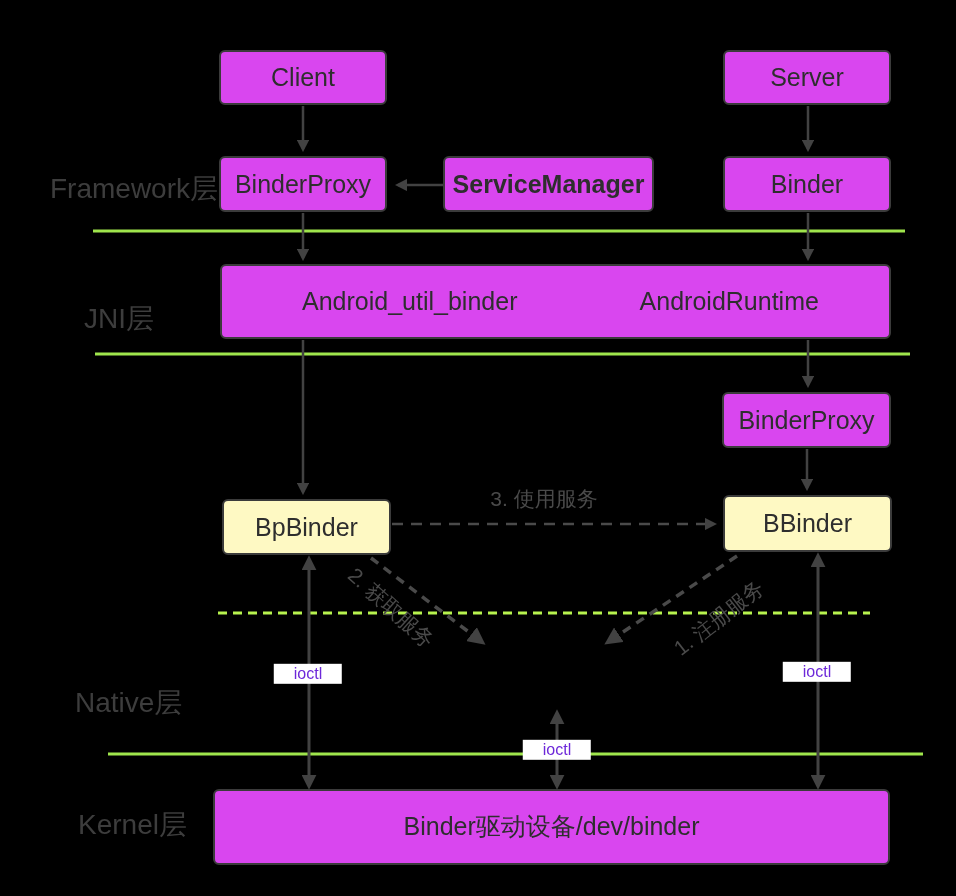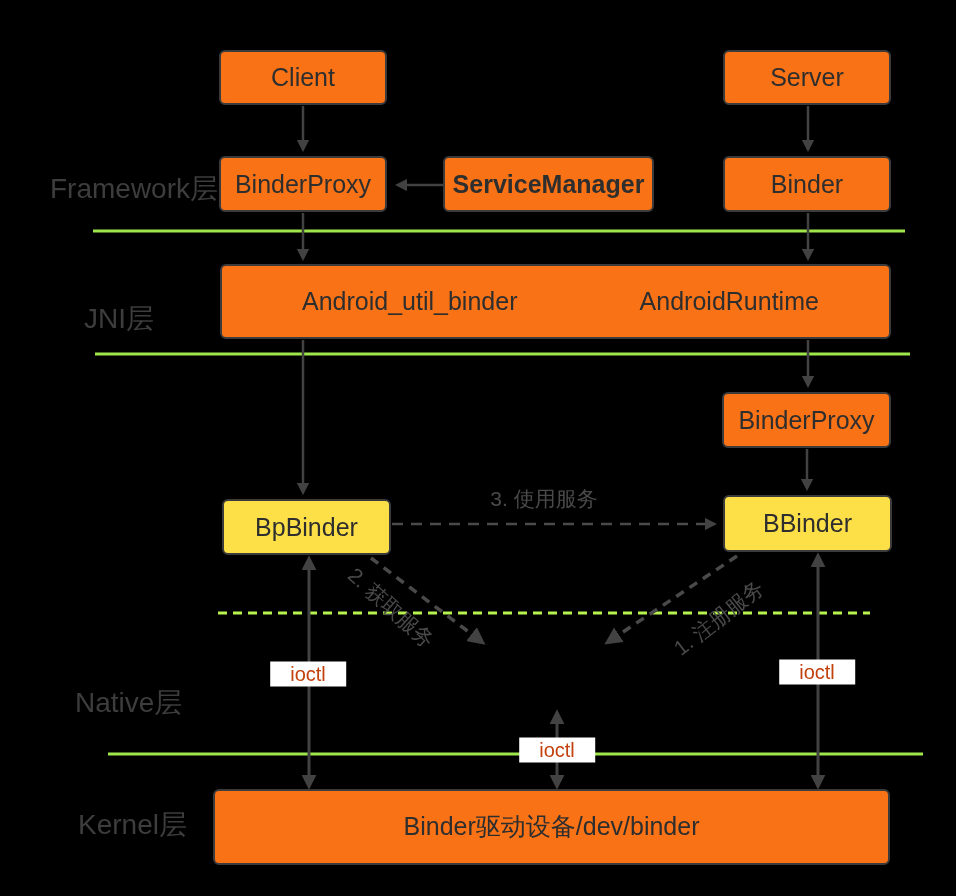--- a/index.html
+++ b/index.html
@@ -27,22 +27,22 @@
     display: flex;
     align-items: center;
     justify-content: center;
     border: 2px solid #3b3b3b;
     border-radius: 6px;
     color: #2e2e2e;
     font-size: 25px;
     box-sizing: border-box;
     white-space: nowrap;
   }
-  .node.green { background: #f97316; }
-  .node.red   { background: #fde047; }
+  .node.green { background: #d946ef; }
+  .node.red   { background: #fef9c3; }
   .node.wide  { justify-content: space-between; padding-left: 28px; }
   .node.wide .inner-label {
     flex: 0 0 50%;
     text-align: center;
   }
   .node.stack { line-height: 1.25; }
   .layer-label {
     position: absolute;
     color: #3d3d3d;
     font-size: 28px;
@@ -53,22 +53,22 @@
     color: #4a4a4a;
     font-size: 21px;
     white-space: nowrap;
     transform: translate(-50%, -50%);
   }
   .edge-label.rot-pos { transform: translate(-50%, -50%) rotate(42deg); }
   .edge-label.rot-neg { transform: translate(-50%, -50%) rotate(-38deg); }
   .ioctl {
     position: absolute;
     background: #ffffff;
-    color: #c2410c;
-    font-size: 20px;
+    color: #6d28d9;
+    font-size: 16px;
     line-height: 1.15;
     padding: 1px 20px;
     transform: translate(-50%, -50%);
     white-space: nowrap;
   }
 </style>
 </head>
 <body>
 
 <div class="stage">

